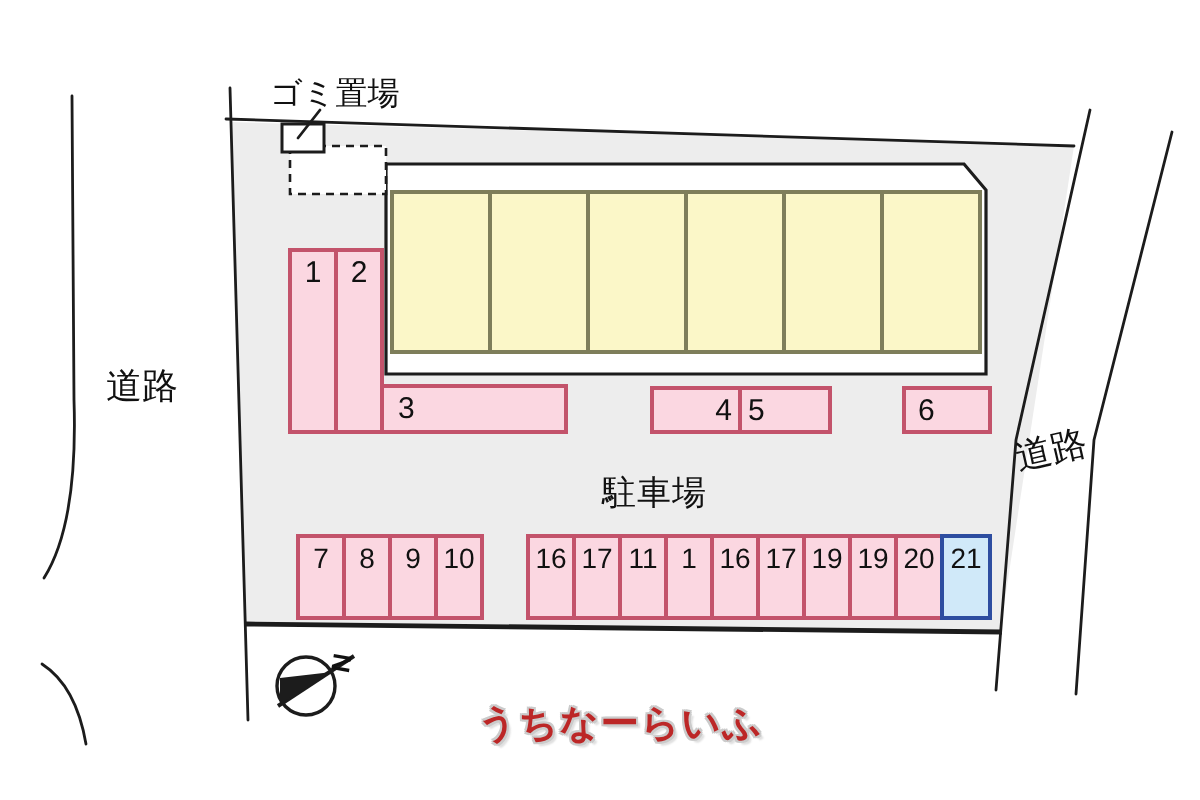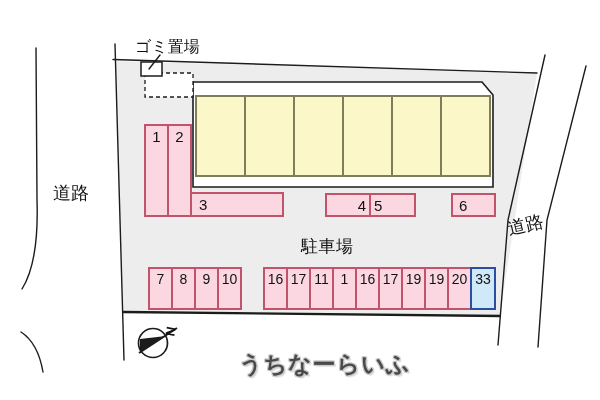--- a/index.html
+++ b/index.html
@@ -40,22 +40,22 @@
   .a-right{justify-content:flex-end;align-items:center;}
   .fs15{font-size:15px;}
 
   .map-label{position:absolute;white-space:nowrap;color:#111;}
   #garbage-label{left:135px;top:37px;font-size:16px;}
   #parking-label{left:301px;top:235px;font-size:17px;letter-spacing:.5px;}
   #road-left-label{left:53px;top:181px;font-size:18px;}
   #road-right-label{left:508px;top:217px;font-size:18px;transform:rotate(-13deg);transform-origin:left center;}
   #compass-n{left:166px;top:324px;font-size:13px;font-weight:bold;transform:rotate(100deg);}
   #watermark{
-    left:239px;top:349px;font-size:23px;font-weight:bold;letter-spacing:1px;
-    color:#404040;opacity:.95;
+    left:239px;top:349px;font-size:19px;font-weight:bold;letter-spacing:1px;
+    color:#b91c1c;opacity:.95;
     text-shadow:1px 0 0 #c9c9c9,-1px 0 0 #c9c9c9,0 1px 0 #c9c9c9,0 -1px 0 #c9c9c9,
                 1px 1px 0 #c9c9c9,-1px -1px 0 #c9c9c9,1px -1px 0 #c9c9c9,-1px 1px 0 #c9c9c9,
                 2px 2px 1px #dedede;
   }
 </style>
 </head>
 <body>
 
 <div id="canvas">
 
@@ -143,21 +143,21 @@
   <div class="stall a-top" style="left:401px;top:267px;width:25px;height:43px">
       <span>19</span>
     </div>
   <div class="stall a-top" style="left:424px;top:267px;width:25px;height:43px">
       <span>19</span>
     </div>
   <div class="stall a-top" style="left:447px;top:267px;width:25px;height:43px">
       <span>20</span>
     </div>
   <div class="stall blue a-top" style="left:470px;top:267px;width:26px;height:43px">
-      <span>33</span>
+      <span>21</span>
     </div>
 
   <div class="map-label" id="garbage-label">ゴミ置場</div>
   <div class="map-label" id="parking-label">駐車場</div>
   <div class="map-label" id="road-left-label">道路</div>
   <div class="map-label" id="road-right-label">道路</div>
   <div class="map-label" id="compass-n">N</div>
   <div class="map-label" id="watermark">うちなーらいふ</div>
 
 </div>

